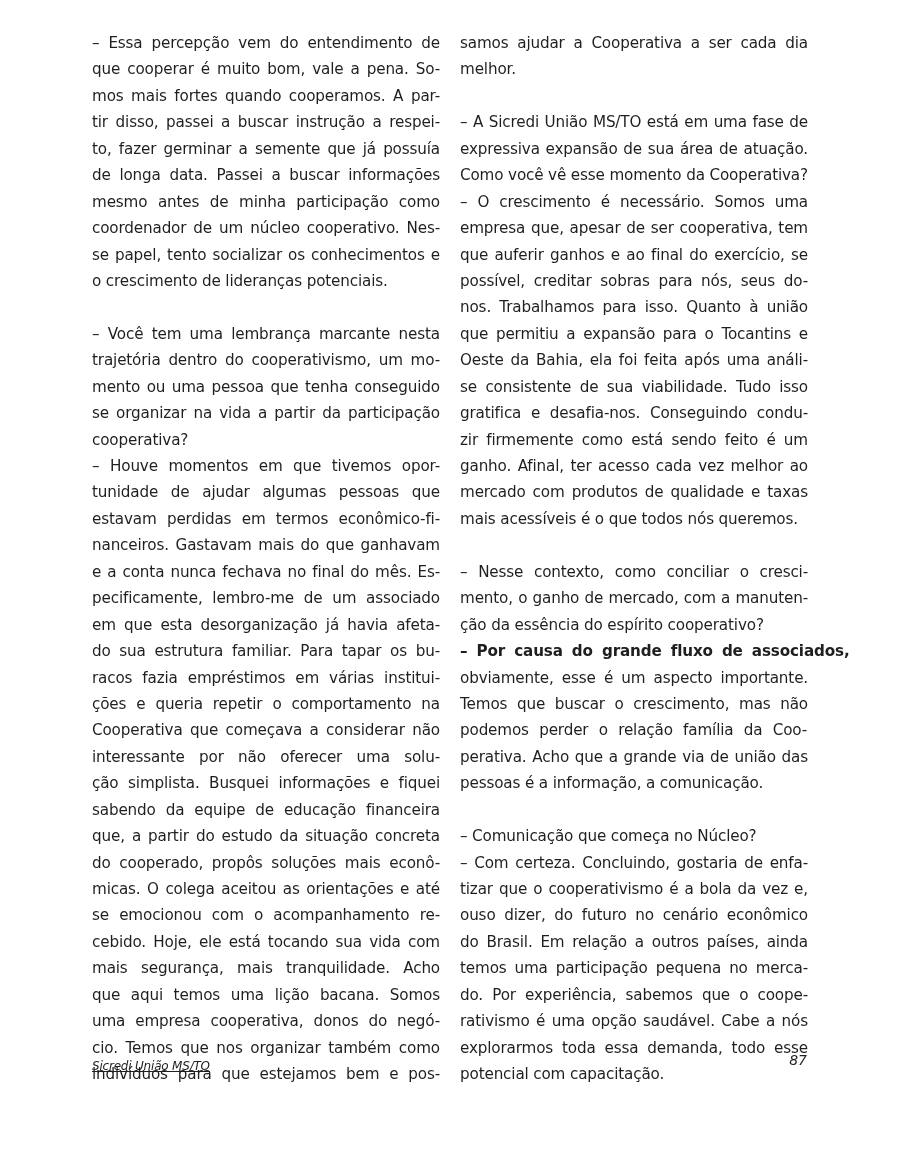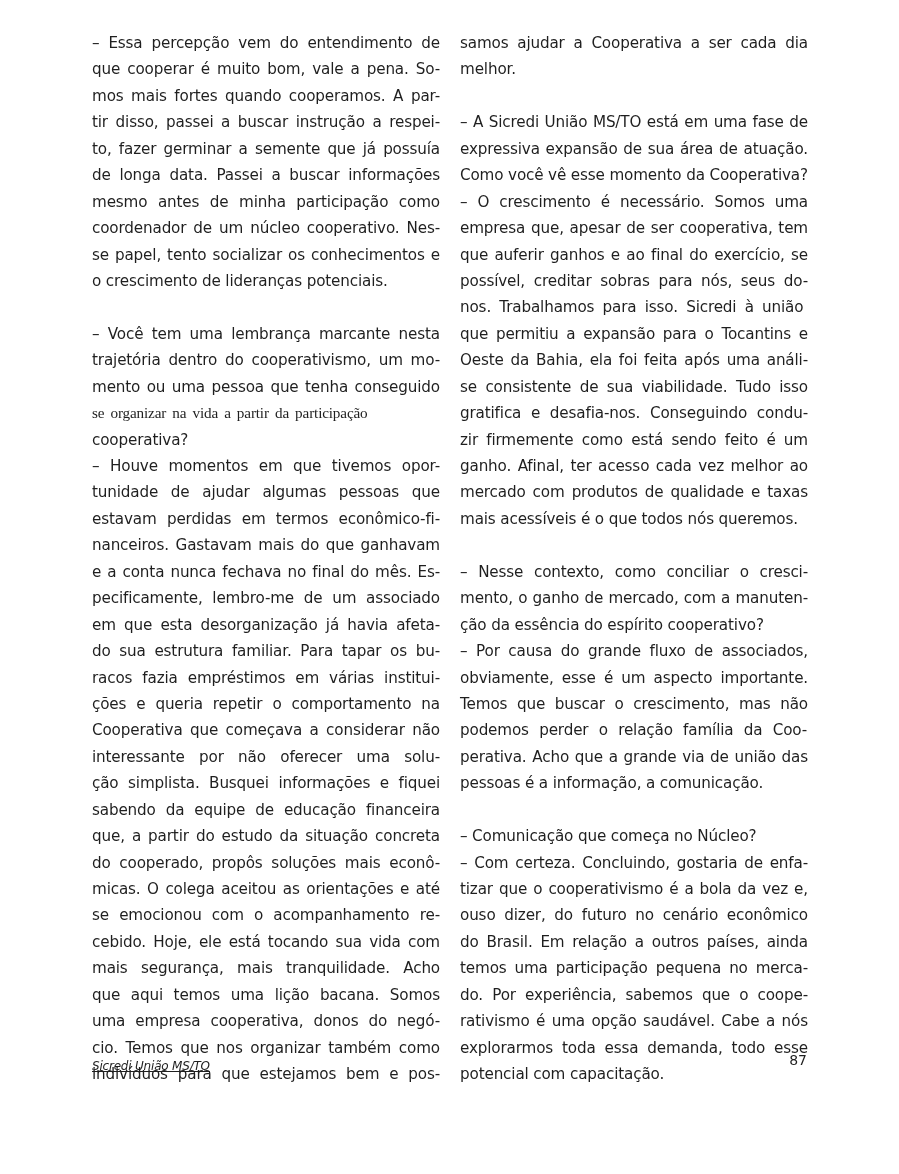--- a/index.html
+++ b/index.html
@@ -52,20 +52,21 @@
       color: #1f1f1f;
       letter-spacing: -0.2px;
       text-decoration: underline;
     }
     .footer-right {
       position: absolute;
       right: 92px;
       top: 1052px;
       font-size: 14px;
       color: #1f1f1f;
+      font-style: italic;
     }
   </style>
 </head>
 <body>
 
 <div class="page">
   <div class="column col-left" id="col-left">
       <span class="line" style="word-spacing: 4.26042px; text-align: left; text-align-last: left;">– Essa percepção vem do entendimento de</span>
       <span class="line" style="word-spacing: 2.36914px; text-align: left; text-align-last: left;">que cooperar é muito bom, vale a pena. So-</span>
       <span class="line" style="word-spacing: 2.88802px; text-align: left; text-align-last: left;">mos mais fortes quando cooperamos. A par-</span>
@@ -73,21 +74,21 @@
       <span class="line" style="word-spacing: 2.50446px; text-align: left; text-align-last: left;">to, fazer germinar a semente que já possuía</span>
       <span class="line" style="word-spacing: 4.03385px; text-align: left; text-align-last: left;">de longa data. Passei a buscar informações</span>
       <span class="line" style="word-spacing: 5.83125px; text-align: left; text-align-last: left;">mesmo antes de minha participação como</span>
       <span class="line" style="word-spacing: 2.34063px; text-align: left; text-align-last: left;">coordenador de um núcleo cooperativo. Nes-</span>
       <span class="line" style="word-spacing: 1.34115px; text-align: left; text-align-last: left;">se papel, tento socializar os conhecimentos e</span>
       <span class="line last">o crescimento de lideranças potenciais.</span>
       <span class="line last blank"></span>
       <span class="line" style="word-spacing: 3.61719px; text-align: left; text-align-last: left;">– Você tem uma lembrança marcante nesta</span>
       <span class="line" style="word-spacing: 3.11563px; text-align: left; text-align-last: left;">trajetória dentro do cooperativismo, um mo-</span>
       <span class="line" style="word-spacing: 1.75781px; text-align: left; text-align-last: left;">mento ou uma pessoa que tenha conseguido</span>
-      <span class="line" style="word-spacing: 2.47545px; text-align: left; text-align-last: left; font-family: Liberation Serif, serif;">se organizar na vida a partir da participação</span>
+      <span class="line" style="word-spacing: 2.47545px; text-align: left; text-align-last: left;">se organizar na vida a partir da participação</span>
       <span class="line last">cooperativa?</span>
       <span class="line" style="word-spacing: 5.84635px; text-align: left; text-align-last: left;">– Houve momentos em que tivemos opor-</span>
       <span class="line" style="word-spacing: 8.025px; text-align: left; text-align-last: left;">tunidade de ajudar algumas pessoas que</span>
       <span class="line" style="word-spacing: 5.65234px; text-align: left; text-align-last: left;">estavam perdidas em termos econômico-fi-</span>
       <span class="line" style="word-spacing: 1.94687px; text-align: left; text-align-last: left;">nanceiros. Gastavam mais do que ganhavam</span>
       <span class="line" style="word-spacing: 1.41319px; text-align: left; text-align-last: left;">e a conta nunca fechava no final do mês. Es-</span>
       <span class="line" style="word-spacing: 5.07031px; text-align: left; text-align-last: left;">pecificamente, lembro-me de um associado</span>
       <span class="line" style="word-spacing: 3.52604px; text-align: left; text-align-last: left;">em que esta desorganização já havia afeta-</span>
       <span class="line" style="word-spacing: 3.99777px; text-align: left; text-align-last: left;">do sua estrutura familiar. Para tapar os bu-</span>
       <span class="line" style="word-spacing: 5.31875px; text-align: left; text-align-last: left;">racos fazia empréstimos em várias institui-</span>
@@ -111,34 +112,34 @@
       <span class="line" style="word-spacing: 4.10045px; text-align: left; text-align-last: left;">samos ajudar a Cooperativa a ser cada dia</span>
       <span class="line last">melhor.</span>
       <span class="line last blank"></span>
       <span class="line" style="word-spacing: 0.861111px; text-align: left; text-align-last: left;">– A Sicredi União MS/TO está em uma fase de</span>
       <span class="line" style="word-spacing: 1.10677px; text-align: left; text-align-last: left;">expressiva expansão de sua área de atuação.</span>
       <span class="line last">Como você vê esse momento da Cooperativa?</span>
       <span class="line" style="word-spacing: 5.35156px; text-align: left; text-align-last: left;">– O crescimento é necessário. Somos uma</span>
       <span class="line" style="word-spacing: 1.11458px; text-align: left; text-align-last: left;">empresa que, apesar de ser cooperativa, tem</span>
       <span class="line" style="word-spacing: 1.62109px; text-align: left; text-align-last: left;">que auferir ganhos e ao final do exercício, se</span>
       <span class="line" style="word-spacing: 4.05729px; text-align: left; text-align-last: left;">possível, creditar sobras para nós, seus do-</span>
-      <span class="line" style="word-spacing: 3.57292px; text-align: left; text-align-last: left;">nos. Trabalhamos para isso. Sicredi à união</span>
+      <span class="line" style="word-spacing: 3.57292px; text-align: left; text-align-last: left;">nos. Trabalhamos para isso. Quanto à união</span>
       <span class="line" style="word-spacing: 3.07812px; text-align: left; text-align-last: left;">que permitiu a expansão para o Tocantins e</span>
       <span class="line" style="word-spacing: 2.12695px; text-align: left; text-align-last: left;">Oeste da Bahia, ela foi feita após uma análi-</span>
       <span class="line" style="word-spacing: 3.76042px; text-align: left; text-align-last: left;">se consistente de sua viabilidade. Tudo isso</span>
       <span class="line" style="word-spacing: 5.03516px; text-align: left; text-align-last: left;">gratifica e desafia-nos. Conseguindo condu-</span>
       <span class="line" style="word-spacing: 3.59821px; text-align: left; text-align-last: left;">zir firmemente como está sendo feito é um</span>
       <span class="line" style="word-spacing: 1.81027px; text-align: left; text-align-last: left;">ganho. Afinal, ter acesso cada vez melhor ao</span>
       <span class="line" style="word-spacing: 2.34896px; text-align: left; text-align-last: left;">mercado com produtos de qualidade e taxas</span>
       <span class="line last">mais acessíveis é o que todos nós queremos.</span>
       <span class="line last blank"></span>
       <span class="line" style="word-spacing: 6.01302px; text-align: left; text-align-last: left;">– Nesse contexto, como conciliar o cresci-</span>
       <span class="line" style="word-spacing: 0.540179px; text-align: left; text-align-last: left;">mento, o ganho de mercado, com a manuten-</span>
       <span class="line last">ção da essência do espírito cooperativo?</span>
-      <span class="line" style="word-spacing: 3.93527px; text-align: right; text-align-last: left;">– Por causa do grande fluxo de associados,</span>
+      <span class="line" style="word-spacing: 3.93527px; text-align: right; text-align-last: left; font-weight: bold;">– Por causa do grande fluxo de associados,</span>
       <span class="line" style="word-spacing: 3.47812px; text-align: left; text-align-last: left;">obviamente, esse é um aspecto importante.</span>
       <span class="line" style="word-spacing: 4.94792px; text-align: left; text-align-last: left;">Temos que buscar o crescimento, mas não</span>
       <span class="line" style="word-spacing: 5.60677px; text-align: left; text-align-last: left;">podemos perder o relação família da Coo-</span>
       <span class="line" style="word-spacing: 1.07617px; text-align: left; text-align-last: left;">perativa. Acho que a grande via de união das</span>
       <span class="line last">pessoas é a informação, a comunicação.</span>
       <span class="line last blank"></span>
       <span class="line last">– Comunicação que começa no Núcleo?</span>
       <span class="line" style="word-spacing: 2.11719px; text-align: left; text-align-last: left;">– Com certeza. Concluindo, gostaria de enfa-</span>
       <span class="line" style="word-spacing: 1.36806px; text-align: left; text-align-last: left;">tizar que o cooperativismo é a bola da vez e,</span>
       <span class="line" style="word-spacing: 4.06771px; text-align: left; text-align-last: left;">ouso dizer, do futuro no cenário econômico</span>

